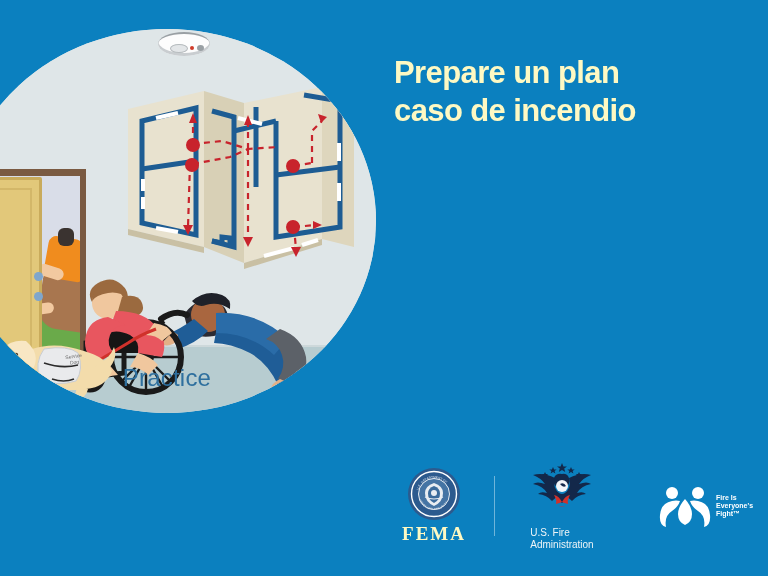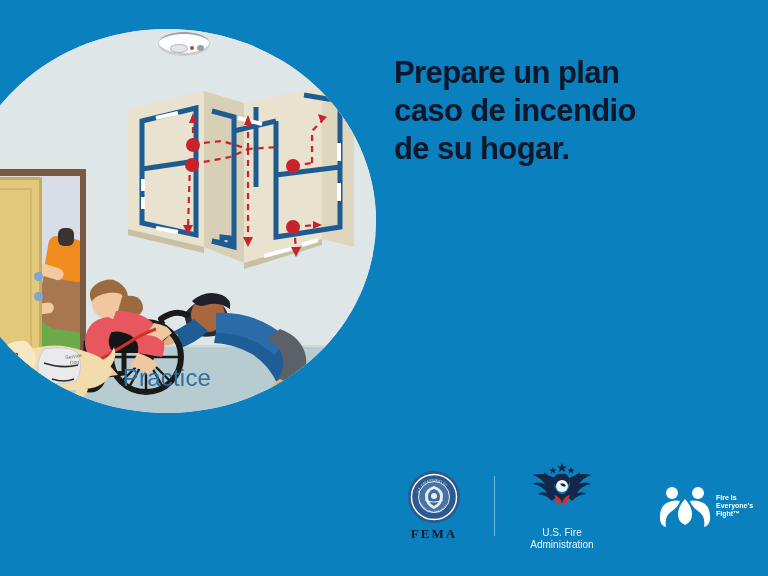--- a/index.html
+++ b/index.html
@@ -92,40 +92,40 @@
 
   
   .practice{
     position:absolute;left:0;top:335px;width:418px;text-align:center;
     font-size:24px;font-weight:400;color:#2e6f9e;letter-spacing:.2px;
   }
 
   
   .headline{
     position:absolute;left:394px;top:54px;width:356px;
-    color:#0f172a;font-weight:bold;
+    color:#fef9c3;font-weight:bold;
     font-size:31px;line-height:38px;letter-spacing:-0.6px;
     font-family:"Liberation Sans", sans-serif;
   }
   .headline .ln{display:block;white-space:nowrap;}
 
   
   .footer{
     position:absolute;left:386px;top:466px;width:372px;height:80px;
     display:flex;align-items:center;
   }
   .logo-fema{width:96px;display:flex;flex-direction:column;align-items:center;}
   .fema-word{
     margin-top:2px;font-family:"Liberation Serif", serif;
-    font-size:13px;letter-spacing:2px;color:#0f172a;font-weight:700;
+    font-size:19px;letter-spacing:2px;color:#fef9c3;font-weight:700;
   }
   .divider{width:1px;height:60px;background:#6fb5da;margin:0 14px 0 12px;}
   .logo-usfa{width:106px;display:flex;flex-direction:column;align-items:center;}
   .usfa-word{
-    margin-top:15px;text-align:center;color:#eef4f7;font-size:10px;line-height:12px;
+    margin-top:15px;color:#eef4f7;font-size:10px;line-height:12px;
   }
   .logo-fief{margin-left:44px;display:flex;align-items:center;}
   .fief-word{
     margin-left:5px;color:#ffffff;font-size:7px;line-height:8.2px;font-weight:bold;
   }
   .sealtxt{font-size:2.9px;fill:#e9edf2;font-family:"Liberation Sans",sans-serif;letter-spacing:.2px;}
 </style>
 </head>
 <body>
 
@@ -306,21 +306,20 @@
         </div>
       </div>
     </div>
 
     <div class="practice">Practice</div>
   </div>
 
   <div class="headline">
     <span class="ln">Prepare un plan</span>
     <span class="ln">caso de incendio</span>
-    <span class="ln">de su hogar.</span>
   </div>
 
   <div class="footer">
 
     <div class="logo-fema">
       <svg width="54" height="54" viewBox="0 0 54 54">
         <circle cx="27" cy="27" r="26" fill="#2c5a8e"></circle>
         <circle cx="27" cy="27" r="22.5" fill="none" stroke="#ffffff" stroke-width="1.4"></circle>
         <circle cx="27" cy="27" r="15.5" fill="#4574a4"></circle>
         <circle cx="27" cy="27" r="15.5" fill="none" stroke="#e6ecf2" stroke-width="1"></circle>

